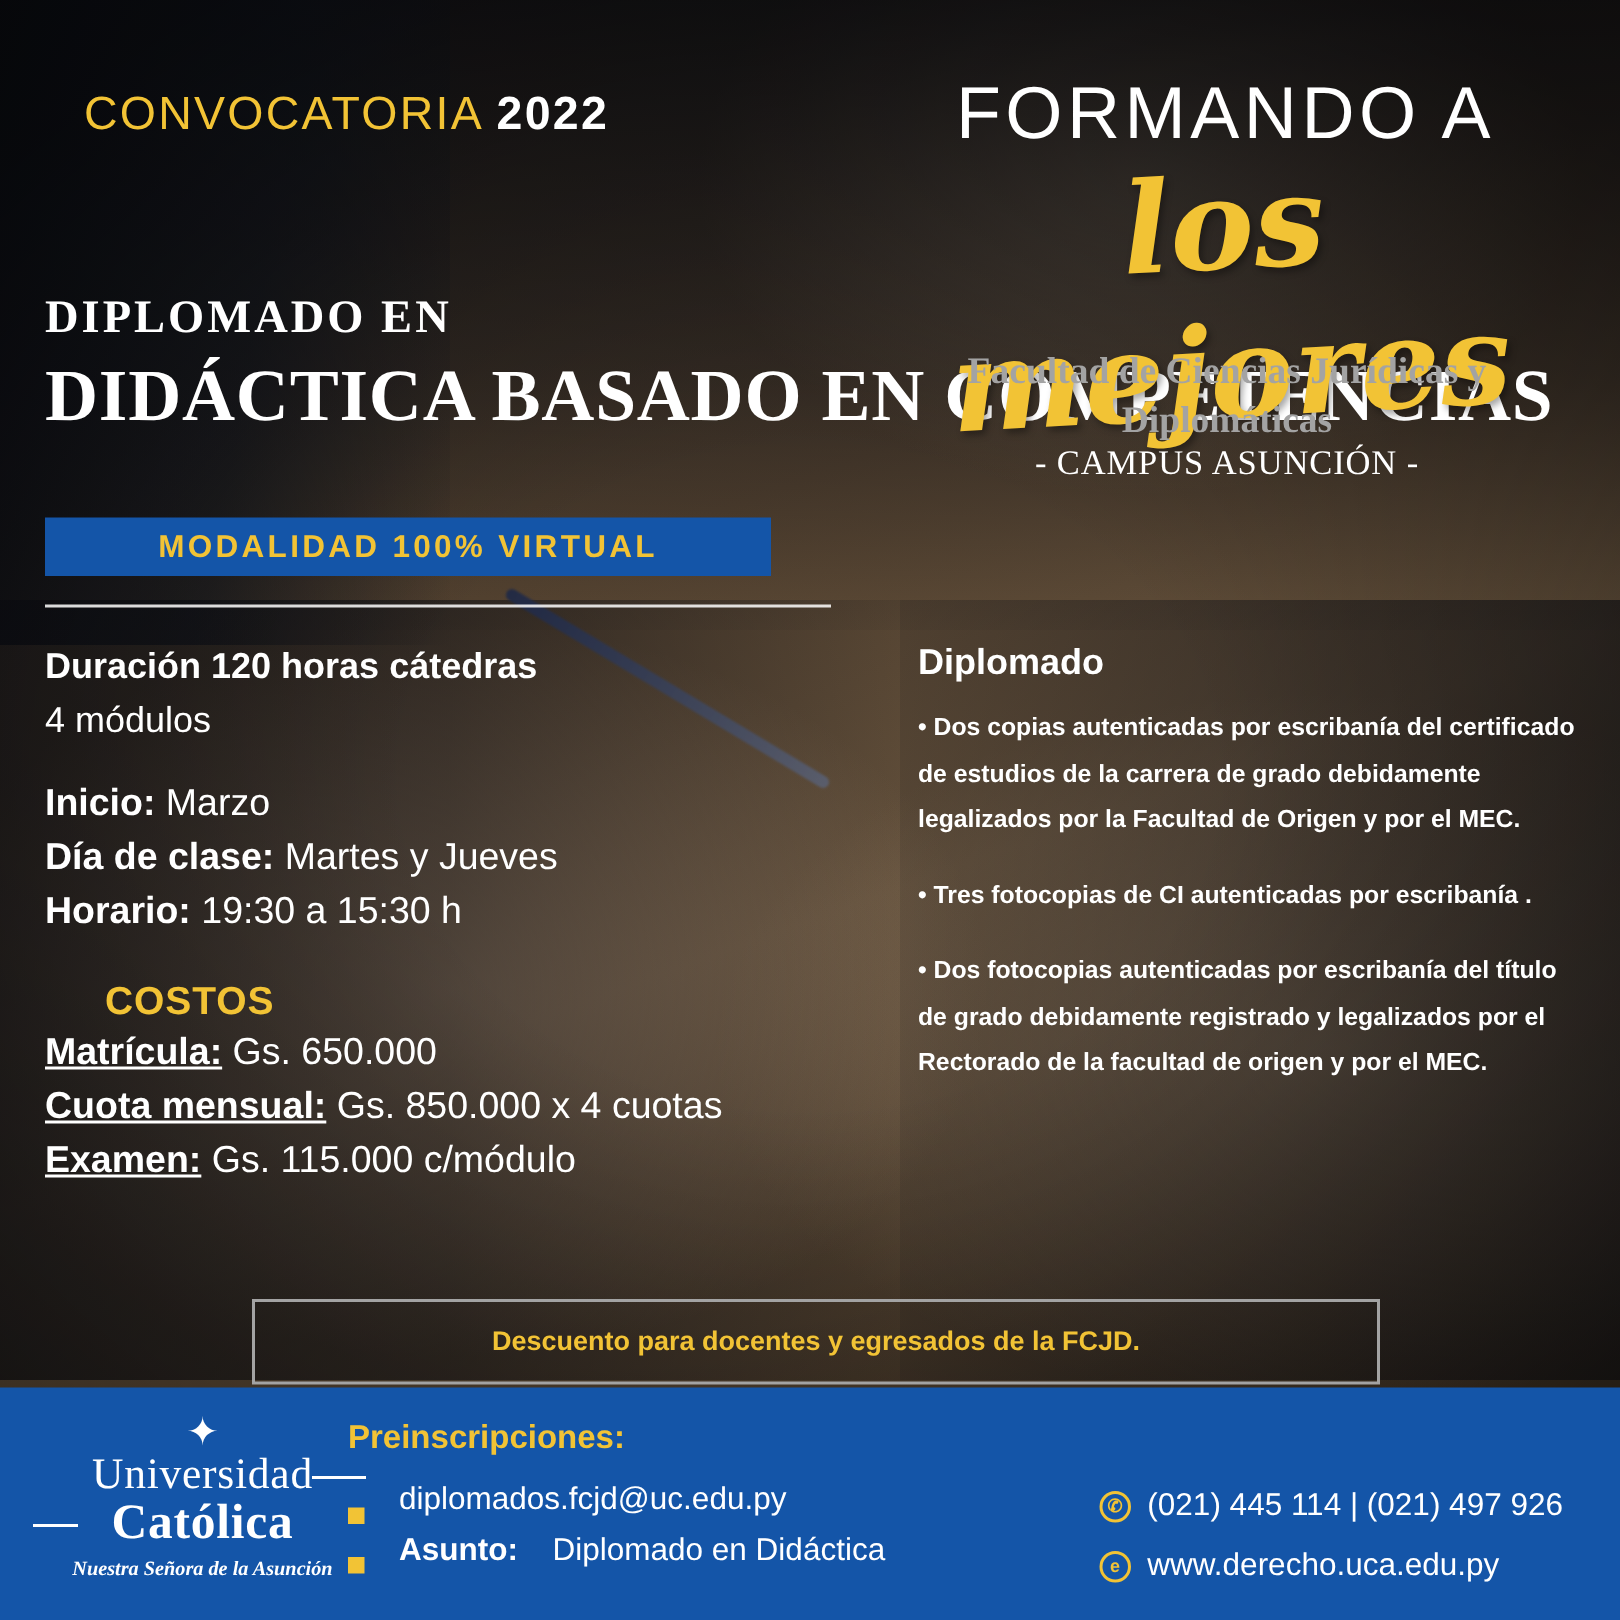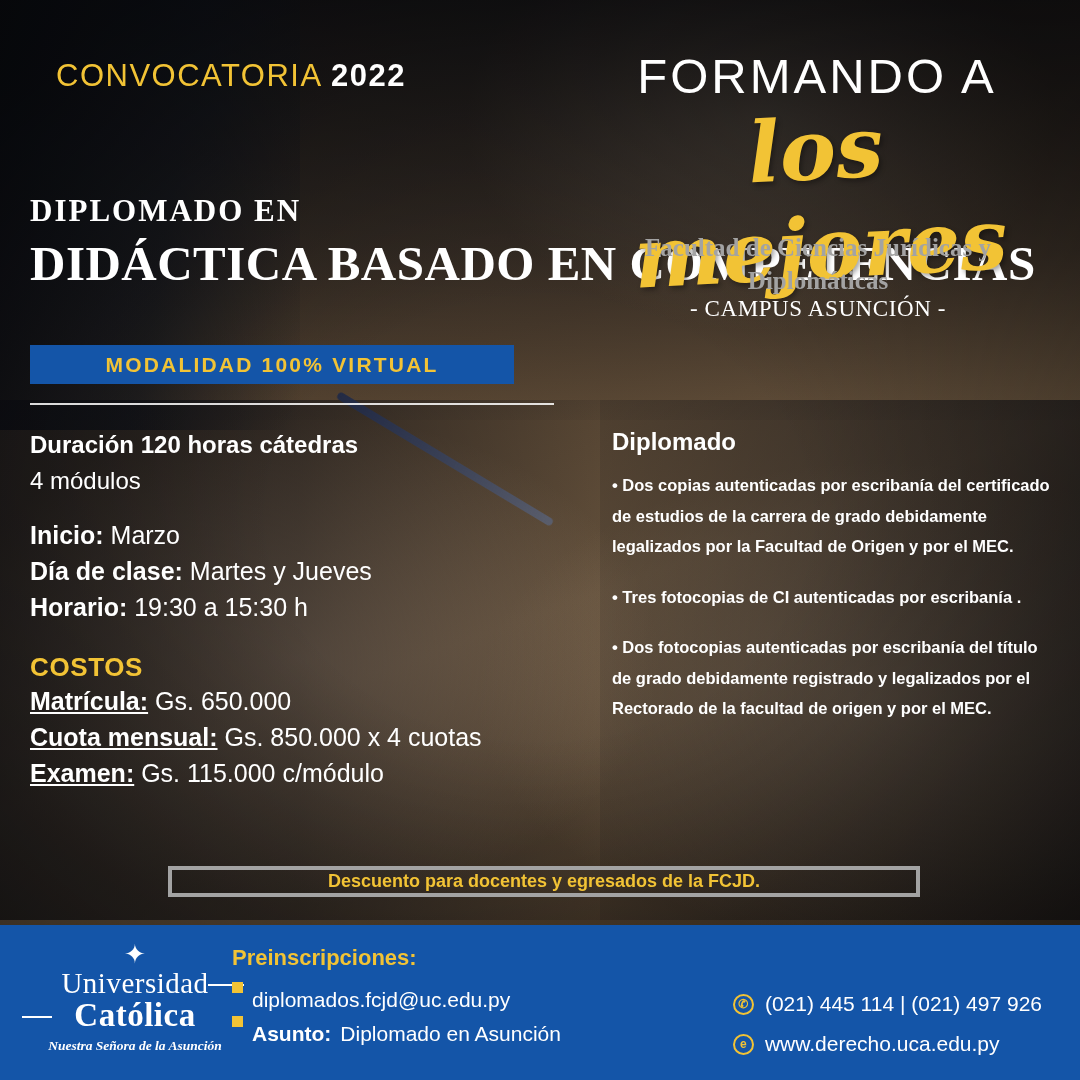--- a/index.html
+++ b/index.html
@@ -195,20 +195,21 @@
     font-weight: 400;
   }
   .sched p b { font-weight: 800; }
 
   .costos-head {
     margin-top: 26px;
     font-size: 26px;
     font-weight: 800;
     color: #f2c335;
     letter-spacing: 0.6px;
+    margin-left: 40px;
   }
   .costos p {
     font-size: 25px;
     line-height: 1.45;
     font-weight: 400;
   }
   .costos p b { font-weight: 800; text-decoration: underline; }
 
   
   .right-col {
@@ -226,22 +227,22 @@
     font-size: 16.5px;
     font-weight: 700;
     line-height: 1.85;
     margin-bottom: 20px;
   }
 
   
   .descuento {
     position: absolute;
     left: 168px; top: 866px;
-    width: 752px; height: 31px;
-    border: 4px solid #a3a3a3;
+    width: 752px; height: 57px;
+    border: 2px solid #a3a3a3;
     display: flex;
     align-items: center;
     justify-content: center;
   }
   .descuento span {
     color: #f2c335;
     font-size: 18px;
     font-weight: 800;
   }
 
@@ -307,22 +308,22 @@
     color: #ffffff;
   }
   .preins .title {
     color: #f2c335;
     font-weight: 800;
     font-size: 22px;
     margin-bottom: 12px;
   }
   .preins .row {
     display: flex;
-    align-items: flex-start;
-    gap: 9px;
+    align-items: flex-end;
+    gap: 23px;
     font-size: 21px;
     line-height: 1.6;
   }
   .bullet-sq {
     display: inline-block;
     width: 11px; height: 11px;
     background: #f2c335;
     flex: 0 0 auto;
     transform: translateY(-1px);
   }
@@ -445,21 +446,21 @@
 
     <div class="preins">
       <div class="title">Preinscripciones:</div>
       <div class="row">
         <span class="bullet-sq"></span>
         <span>diplomados.fcjd@uc.edu.py</span>
       </div>
       <div class="row">
         <span class="bullet-sq"></span>
         <b>Asunto:</b>
-        <span>Diplomado en Asunción</span>
+        <span>Diplomado en Didáctica</span>
       </div>
     </div>
 
     <div class="contact">
       <div class="row">
         <span class="ring">✆</span>
         <span>(021) 445 114 | (021) 497 926</span>
       </div>
       <div class="row">
         <span class="ring">e</span>

